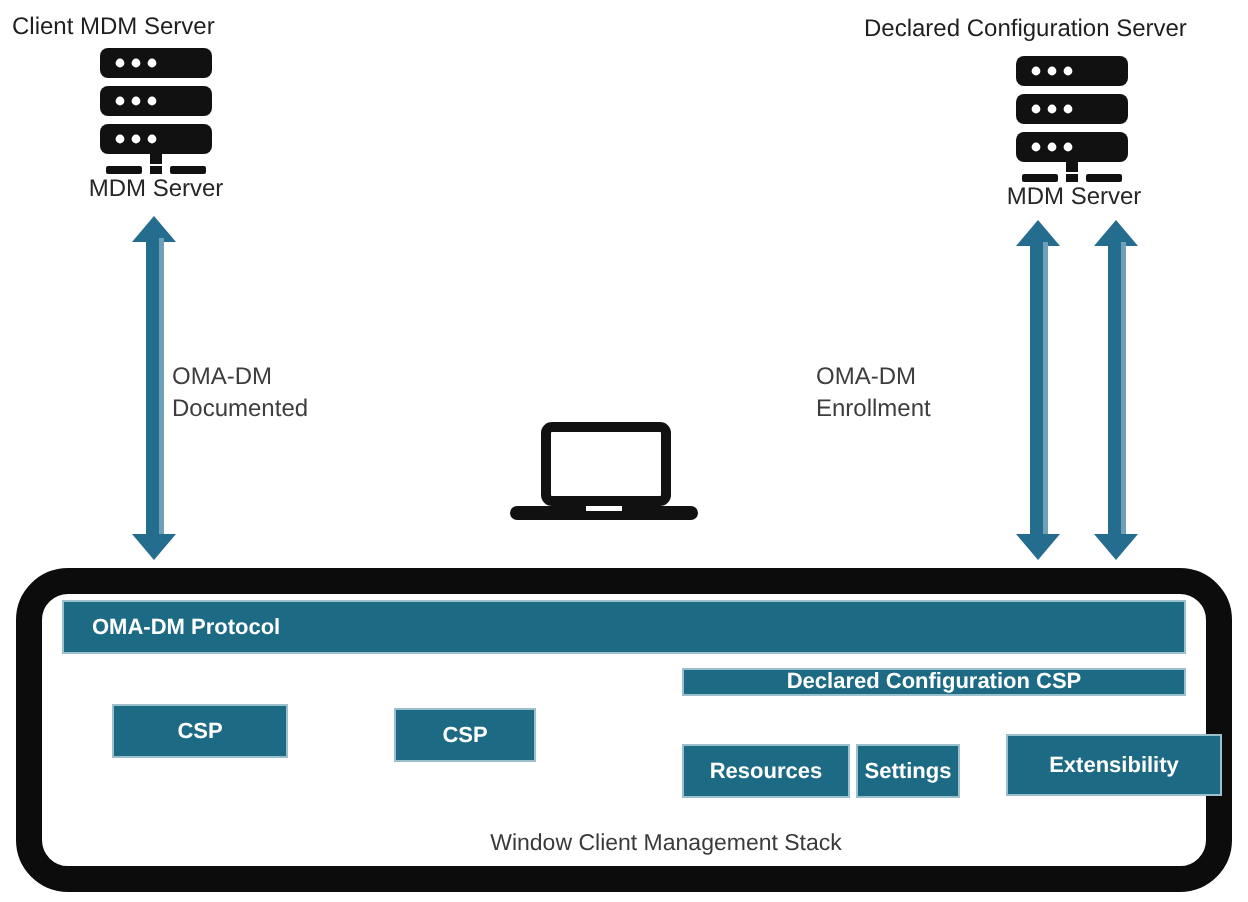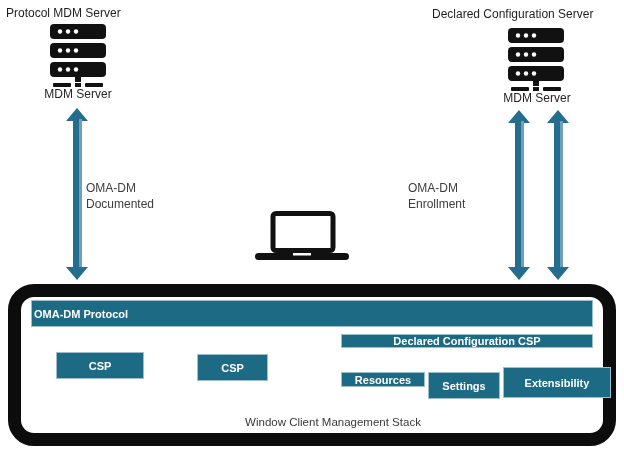--- a/index.html
+++ b/index.html
@@ -89,36 +89,36 @@
   }
   .protocol-bar {
     background: #1d6a84;
     border: 1px solid #9cbfce;
     box-sizing: border-box;
     color: #ffffff;
     font-size: 11px;
     font-weight: 700;
     display: flex;
     align-items: center;
-    padding-left: 2px;
+    padding-left: 14px;
     white-space: nowrap;
   }
   .stack-caption {
     font-size: 11.5px;
     color: #3a3a3a;
     text-align: center;
     white-space: nowrap;
   }
 </style>
 </head>
 <body>
 
 <div id="canvas">
 
-  <div class="abs title-text" style="left:6px; top:6px;">Protocol MDM Server</div>
+  <div class="abs title-text" style="left:6px; top:6px;">Client MDM Server</div>
 
   <div class="abs" style="left:50px; top:24px; width:56px; height:63px;">
     <svg width="56" height="63" viewBox="0 0 56 63">
       <g fill="#111111">
         <rect x="0" y="0" width="56" height="15" rx="4"></rect>
         <rect x="0" y="19" width="56" height="15" rx="4"></rect>
         <rect x="0" y="38" width="56" height="15" rx="4"></rect>
         <rect x="25" y="53" width="6" height="5"></rect>
         <rect x="3" y="59" width="18" height="4" rx="1"></rect>
         <rect x="25" y="59" width="6" height="4"></rect>
@@ -216,25 +216,25 @@
   </div>
 
   <div class="abs teal-box" style="left:197px; top:354px; width:71px; height:27px;">
     <span>CSP</span>
   </div>
 
   <div class="abs teal-box" style="left:341px; top:334px; width:252px; height:14px;">
     <span>Declared Configuration CSP</span>
   </div>
 
-  <div class="abs teal-box" style="left:341px; top:372px; width:84px; height:15px;">
+  <div class="abs teal-box" style="left:341px; top:372px; width:84px; height:27px;">
     <span>Resources</span>
   </div>
 
-  <div class="abs teal-box" style="left:428px; top:372px; width:72px; height:27px;">
+  <div class="abs teal-box" style="left:428px; top:372px; width:52px; height:27px;">
     <span>Settings</span>
   </div>
 
   <div class="abs teal-box" style="left:503px; top:367px; width:108px; height:31px;">
     <span>Extensibility</span>
   </div>
 
   <div class="abs stack-caption" style="left:183px; top:405px; width:300px;margin-top:11px;">Window Client Management Stack</div>
 
 </div>

